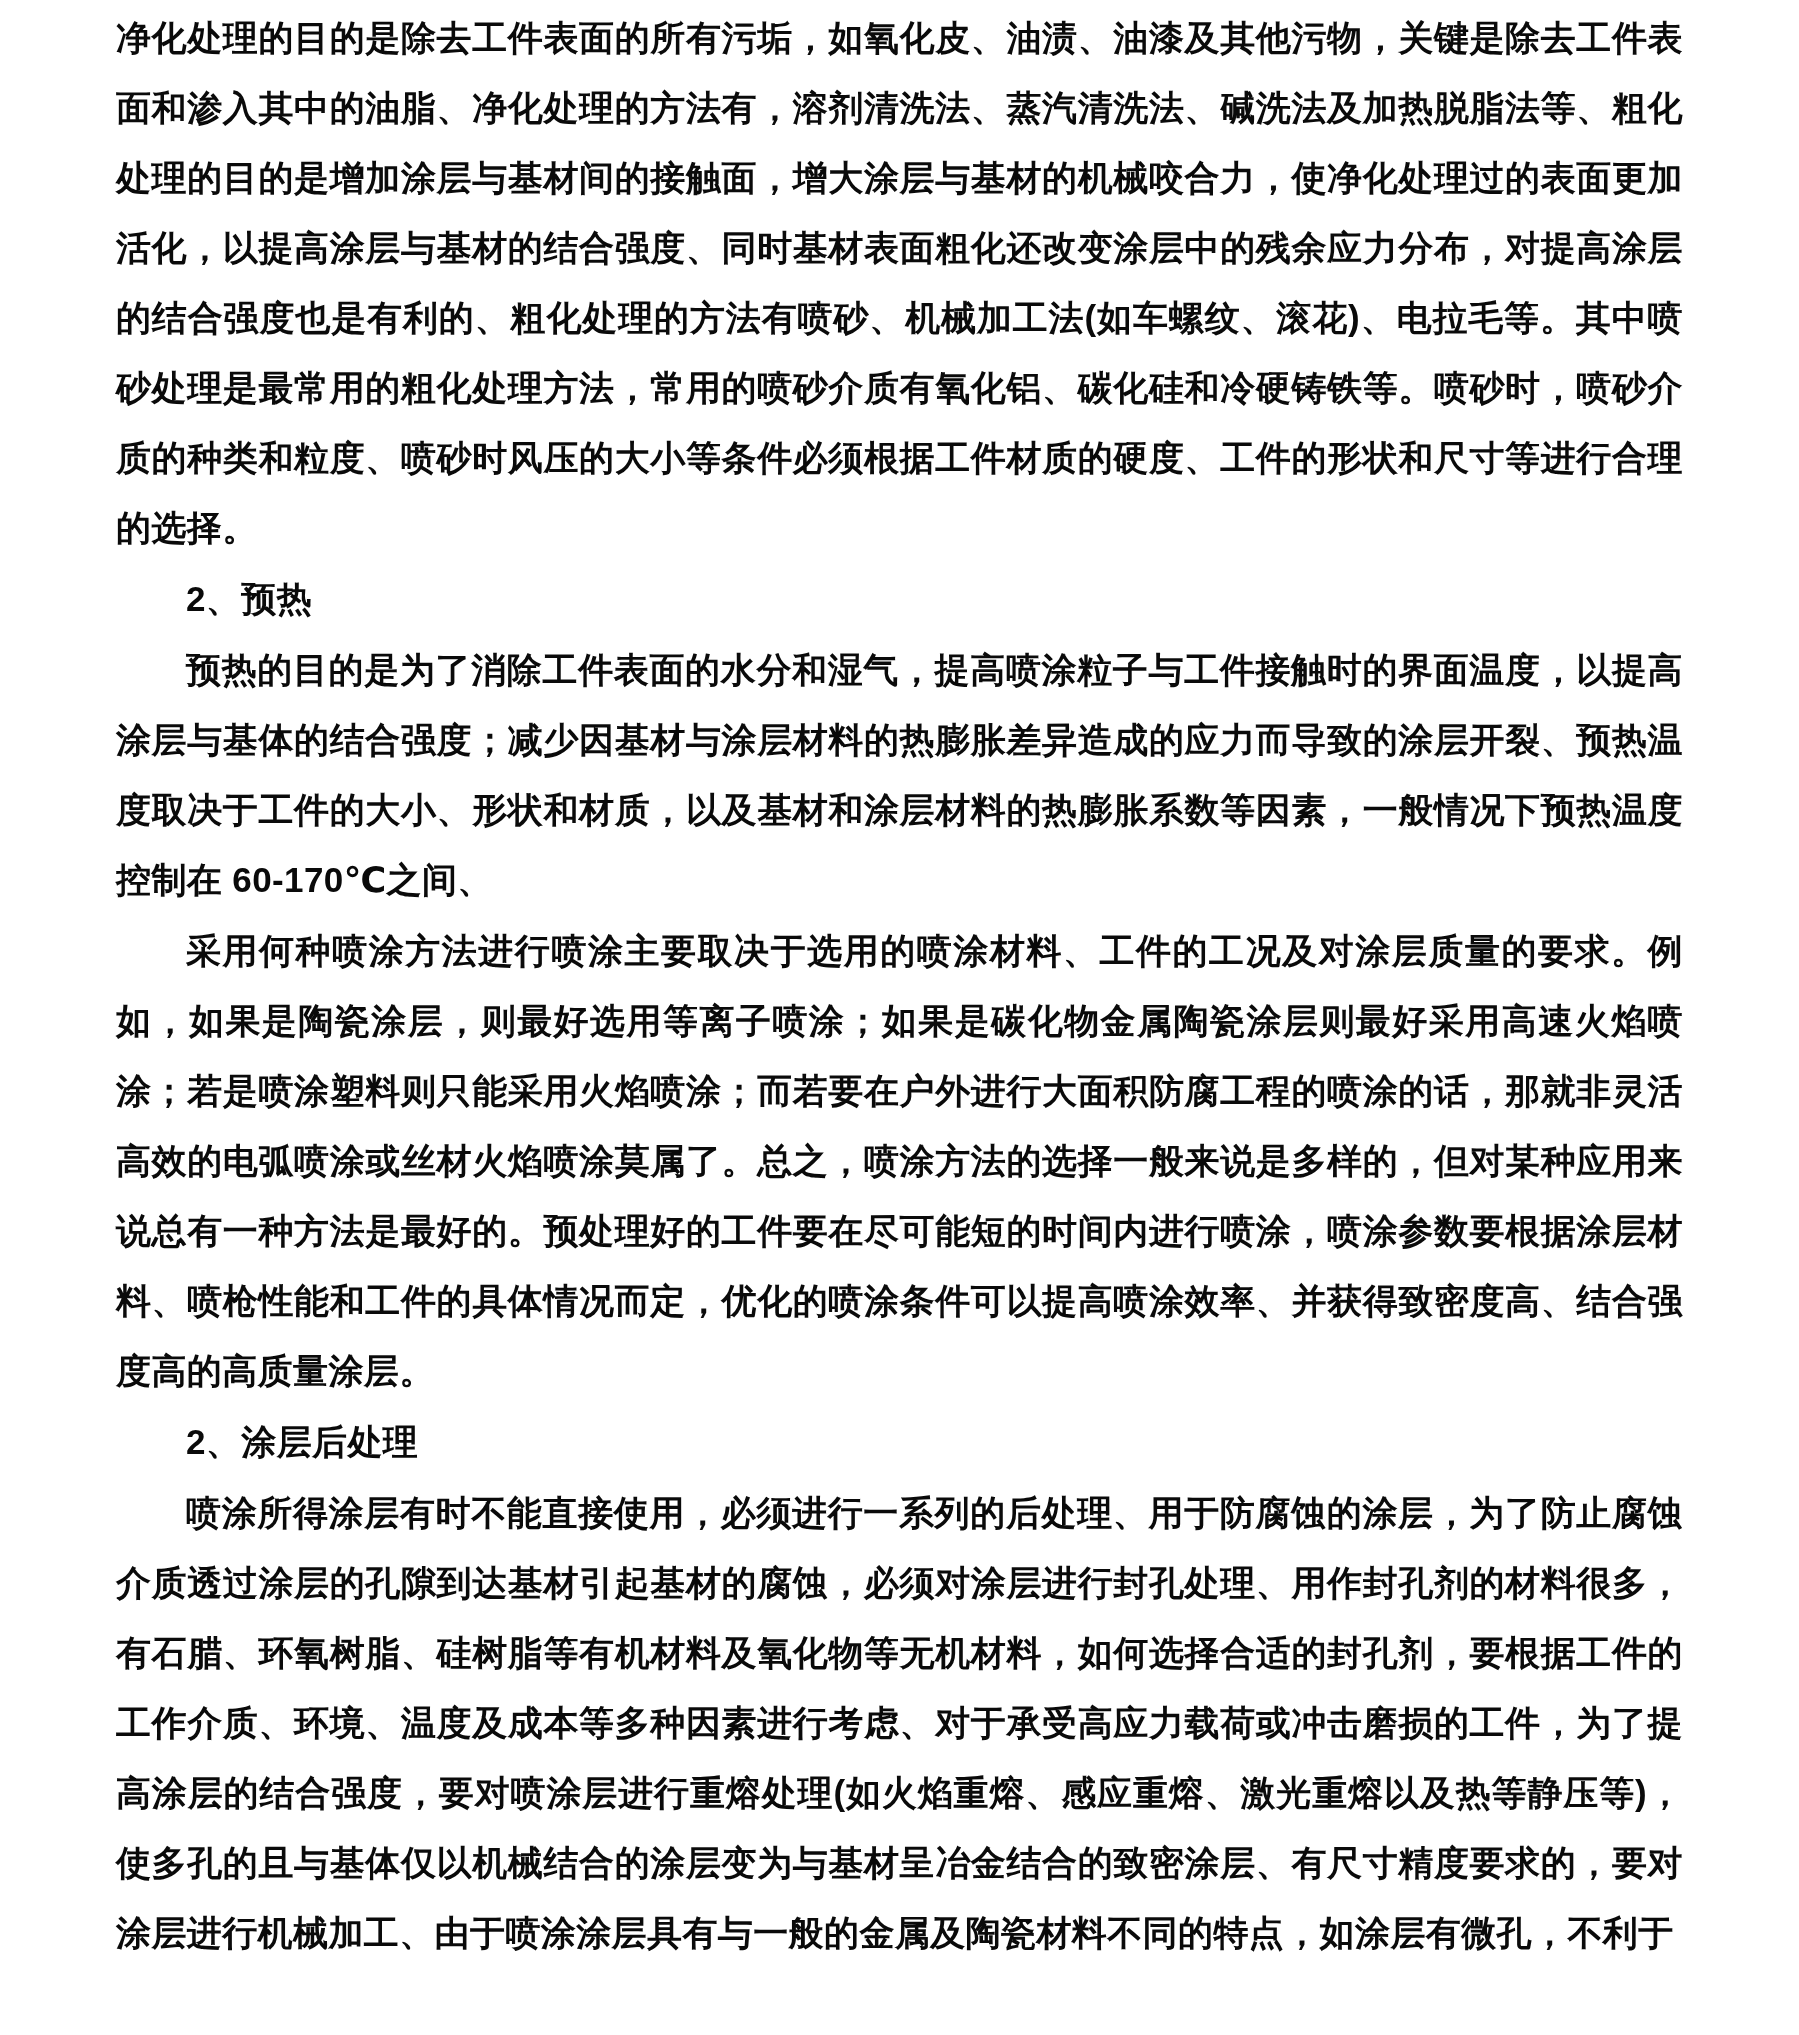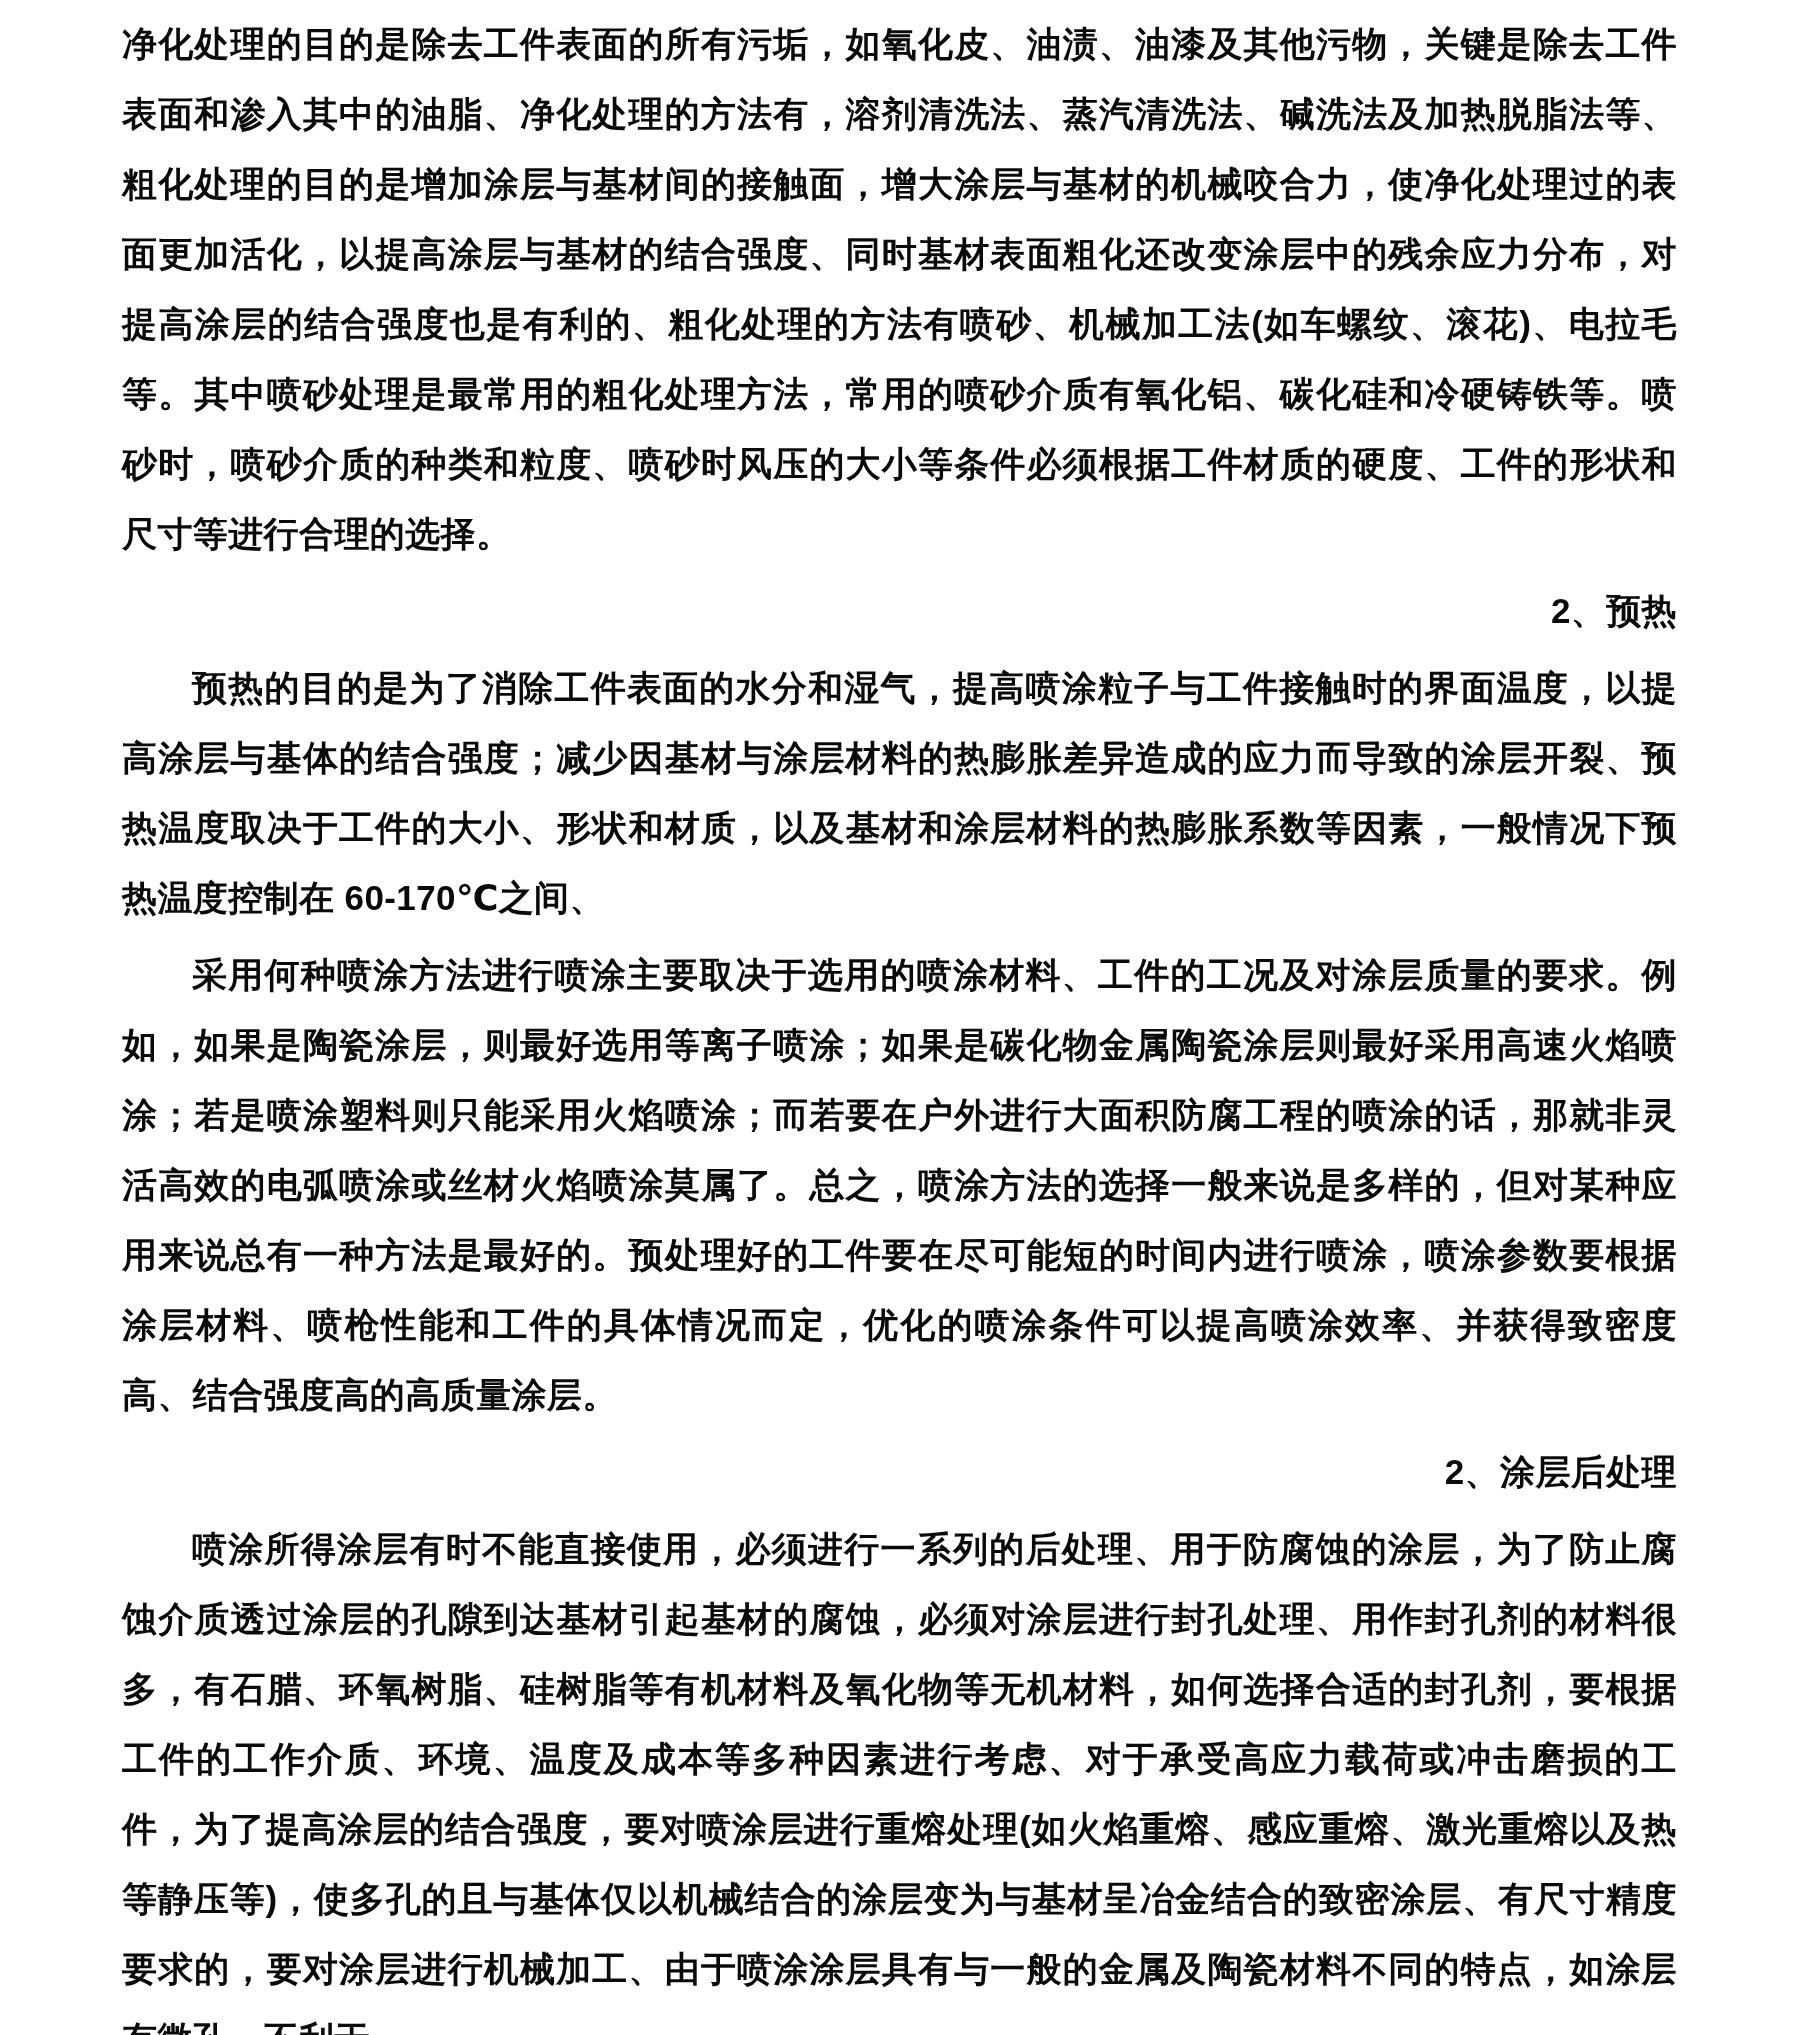--- a/index.html
+++ b/index.html
@@ -15,35 +15,35 @@
     color: #0a0a0a;
   }
   .page {
     box-sizing: border-box;
     width: 1799px;
     height: 2035px;
     padding: 1.5px 115px 0 115px;
     background: #ffffff;
   }
   .page p {
-    margin: 7px;
+    margin: 1px;
     font-size: 35px;
     line-height: 70px;
     font-weight: 600;
     letter-spacing: 0.4px;
     text-align: justify;
     text-justify: inter-character;
     word-break: normal;
   }
   .page p.indent {
     text-indent: 2em;
   }
   .page p.heading {
     text-indent: 2em;
-    text-align: right;
+    text-align: left;
   }
 </style>
 </head>
 <body>
 
 <div class="page" id="doc-page">
     <p class="">净化处理的目的是除去工件表面的所有污垢，如氧化皮、油渍、油漆及其他污物，关键是除去工件表面和渗入其中的油脂、净化处理的方法有，溶剂清洗法、蒸汽清洗法、碱洗法及加热脱脂法等、粗化处理的目的是增加涂层与基材间的接触面，增大涂层与基材的机械咬合力，使净化处理过的表面更加活化，以提高涂层与基材的结合强度、同时基材表面粗化还改变涂层中的残余应力分布，对提高涂层的结合强度也是有利的、粗化处理的方法有喷砂、机械加工法(如车螺纹、滚花)、电拉毛等。其中喷砂处理是最常用的粗化处理方法，常用的喷砂介质有氧化铝、碳化硅和冷硬铸铁等。喷砂时，喷砂介质的种类和粒度、喷砂时风压的大小等条件必须根据工件材质的硬度、工件的形状和尺寸等进行合理的选择。</p>
     <p class="heading indent">2、预热</p>
     <p class=" indent">预热的目的是为了消除工件表面的水分和湿气，提高喷涂粒子与工件接触时的界面温度，以提高涂层与基体的结合强度；减少因基材与涂层材料的热膨胀差异造成的应力而导致的涂层开裂、预热温度取决于工件的大小、形状和材质，以及基材和涂层材料的热膨胀系数等因素，一般情况下预热温度控制在 60-170℃之间、</p>
     <p class=" indent">采用何种喷涂方法进行喷涂主要取决于选用的喷涂材料、工件的工况及对涂层质量的要求。例如，如果是陶瓷涂层，则最好选用等离子喷涂；如果是碳化物金属陶瓷涂层则最好采用高速火焰喷涂；若是喷涂塑料则只能采用火焰喷涂；而若要在户外进行大面积防腐工程的喷涂的话，那就非灵活高效的电弧喷涂或丝材火焰喷涂莫属了。总之，喷涂方法的选择一般来说是多样的，但对某种应用来说总有一种方法是最好的。预处理好的工件要在尽可能短的时间内进行喷涂，喷涂参数要根据涂层材料、喷枪性能和工件的具体情况而定，优化的喷涂条件可以提高喷涂效率、并获得致密度高、结合强度高的高质量涂层。</p>

